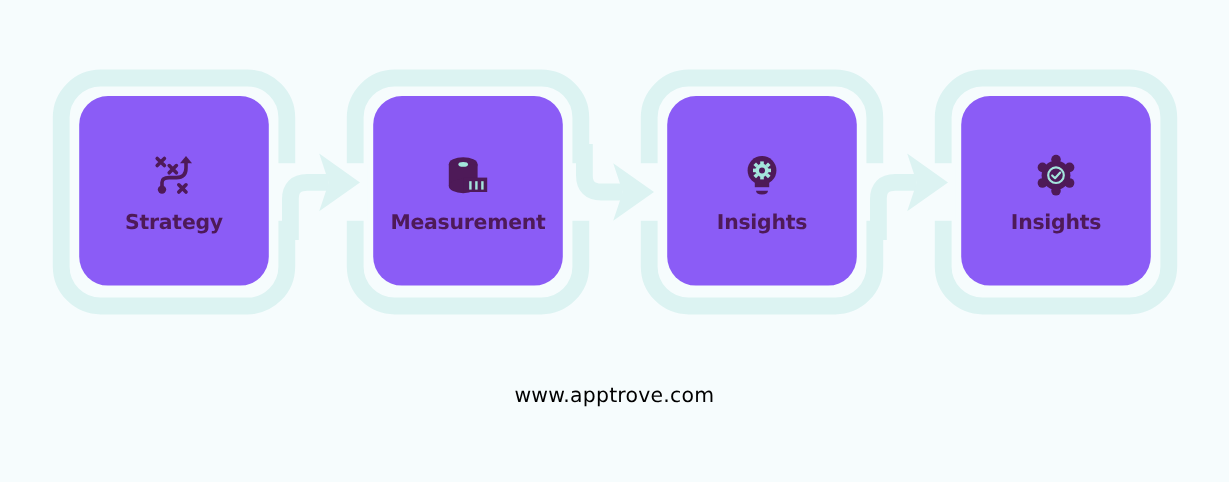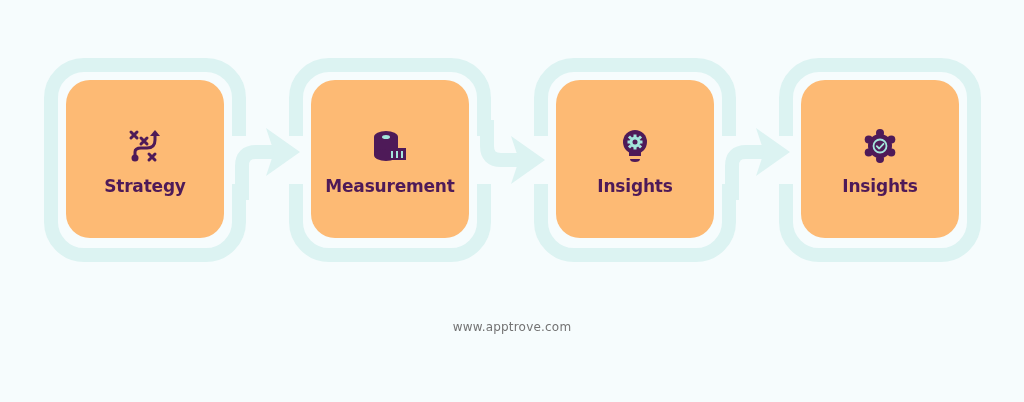--- a/index.html
+++ b/index.html
@@ -23,21 +23,21 @@
       box-sizing: border-box;
       border: 14px solid #dcf3f2;
       border-radius: 40px;
     }
     .card {
       position: absolute;
       top: 80px;
       width: 158px;
       height: 158px;
       border-radius: 24px;
-      background: #fdba74;
+      background: #8b5cf6;
       display: flex;
       flex-direction: column;
       align-items: center;
       justify-content: center;
     }
     .card .icon {
       width: 36px;
       height: 36px;
       display: block;
       margin-top: 6px;
@@ -61,22 +61,22 @@
       width: 80px;
       height: 80px;
     }
     .footer {
       position: absolute;
       top: 320px;
       left: 0;
       width: 1024px;
       text-align: center;
       font-family: "DejaVu Sans", sans-serif;
-      font-size: 12px;
-      color: #737373;
+      font-size: 17px;
+      color: #000000;
       letter-spacing: 0.2px;
     }
   </style>
 </head>
 <body>
 
 <div class="canvas">
 
   <div class="ring" style="left:44px;"></div>
   <div class="ring" style="left:289px;"></div>

